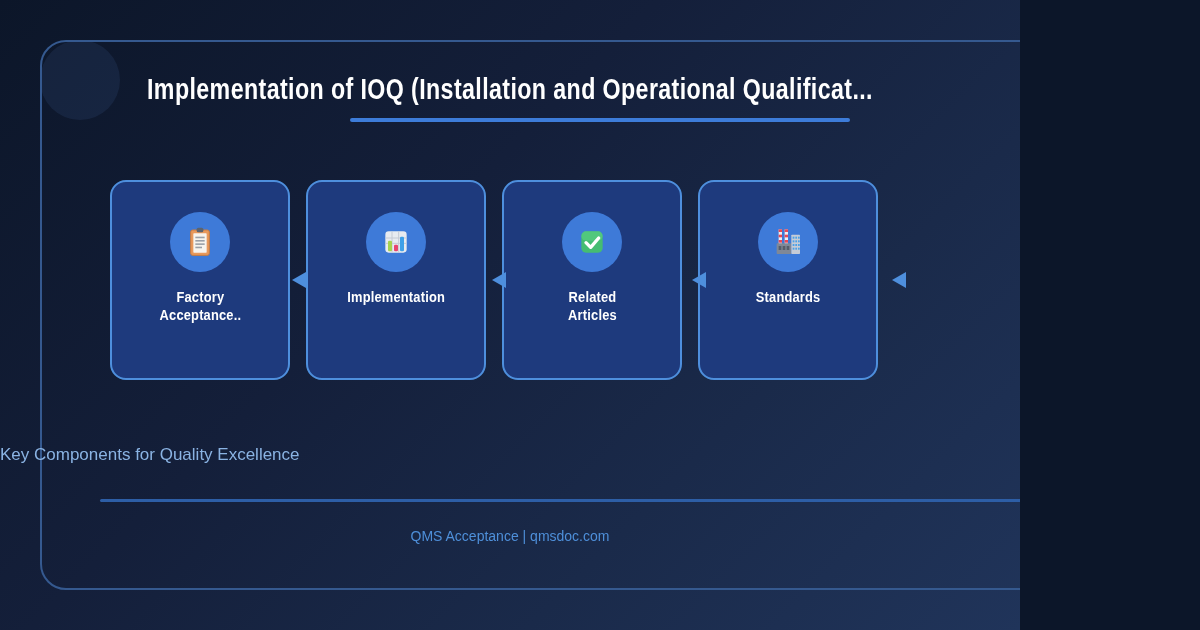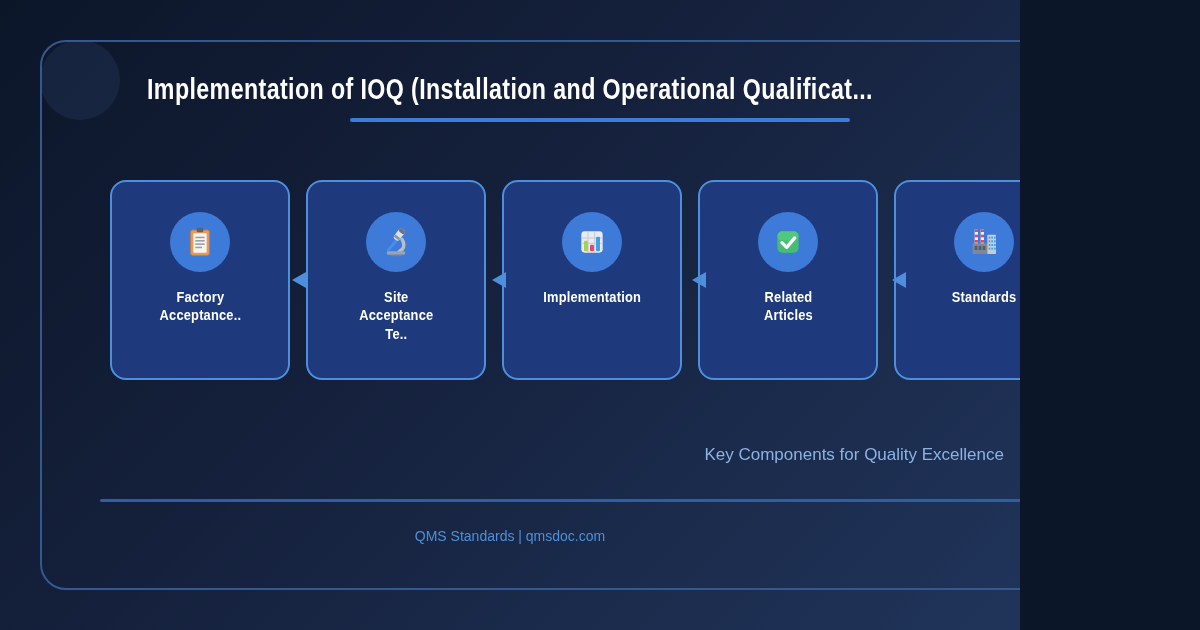--- a/index.html
+++ b/index.html
@@ -48,21 +48,21 @@
     margin-top:16px;color:#ffffff;font-size:14px;font-weight:bold;
     line-height:1.32;text-align:center;white-space:pre-line;
     letter-spacing:.2px;transform:scaleX(.92);
   }
   .flow-arrow{
     position:absolute;top:272px;width:0;height:0;z-index:4;
     border-top:8px solid transparent;border-bottom:8px solid transparent;
     border-right:14px solid var(--arrow,#4e8fdd);
   }
   .subtitle{
-    position:absolute;left:0;right:16px;top:445px;text-align:right;z-index:4;
+    position:absolute;left:0;right:0;top:445px;text-align:left;z-index:4;
     color:var(--subtitle-text,#8ab3e3);font-size:17px;
   }
   .divider{
     position:absolute;left:100px;top:499px;width:1000px;height:3px;border-radius:2px;
     background:var(--divider,#2d5ea6);z-index:5;
   }
   .footer{
     position:absolute;left:0;right:0;top:528px;text-align:center;z-index:5;
     color:var(--footer-text,#4e8fd9);font-size:14px;
   }
@@ -90,38 +90,20 @@
           <rect x="17" y="21" width="14" height="2.4" fill="#9aa0a8"></rect>
           <rect x="17" y="26" width="14" height="2.4" fill="#9aa0a8"></rect>
           <rect x="17" y="31" width="10" height="2.4" fill="#9aa0a8"></rect>
           <rect x="19" y="2.5" width="10" height="7" rx="2.5" fill="#5b6470"></rect>
         </svg>
       </div>
       <div class="card-label">Factory
 Acceptance..</div>
     </div>
 
-    <div class="card">
-      <div class="icon-circle">
-        <svg width="32" height="32" viewBox="0 0 48 48">
-          <line x1="12" y1="37" x2="25" y2="21" stroke="#4a8ff0" stroke-width="4" stroke-linecap="round"></line>
-          <path d="M33 20 C38 28 36 35 29 38" stroke="#b8bec8" stroke-width="5" fill="none" stroke-linecap="round"></path>
-          <g transform="rotate(38 28 14)">
-            <rect x="23" y="3" width="10" height="19" rx="4" fill="#dde1e8"></rect>
-            <rect x="23" y="3" width="10" height="6" rx="3" fill="#6b7380"></rect>
-            <rect x="23.5" y="16" width="9" height="4" fill="#8d95a3"></rect>
-          </g>
-          <rect x="10" y="38" width="28" height="5" rx="2.5" fill="#9aa3b2"></rect>
-          <rect x="14" y="43" width="20" height="2.5" rx="1.25" fill="#77808e"></rect>
-        </svg>
-      </div>
-      <div class="card-label">Site
-Acceptance
-Te..</div>
-    </div>
 
     <div class="card">
       <div class="icon-circle">
         <svg width="32" height="32" viewBox="0 0 48 48">
           <rect x="8" y="8" width="32" height="32" rx="5" fill="#e8ebf0"></rect>
           <path d="M8 18 H40 M8 26 H40 M18 8 V40 M28 8 V40" stroke="#c5cad4" stroke-width="1.5"></path>
           <rect x="12" y="22" width="6" height="16" rx="2" fill="#a6d34f"></rect>
           <rect x="21" y="28" width="6" height="10" rx="2" fill="#e8446e"></rect>
           <rect x="30" y="16" width="6" height="22" rx="2" fill="#3fa0e8"></rect>
         </svg>
@@ -176,15 +158,15 @@
 
   </div>
 
   <div class="flow-arrow" style="left:292px"></div>
   <div class="flow-arrow" style="left:492px"></div>
   <div class="flow-arrow" style="left:692px"></div>
   <div class="flow-arrow" style="left:892px"></div>
 
   <div class="subtitle">Key Components for Quality Excellence</div>
   <div class="divider"></div>
-  <div class="footer">QMS Standards | qmsdoc.com</div>
+  <div class="footer">QMS Acceptance | qmsdoc.com</div>
 
 </div>
 
 </body></html>

